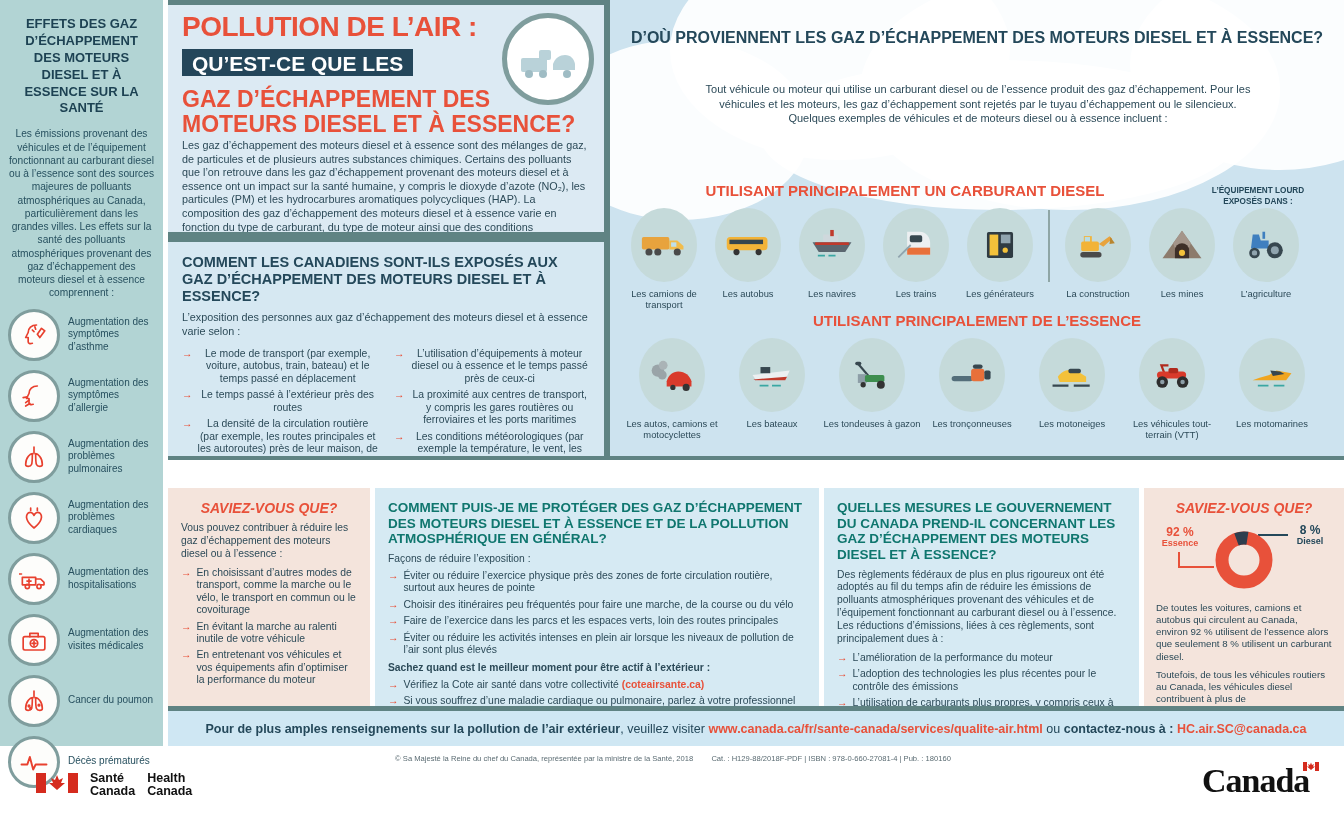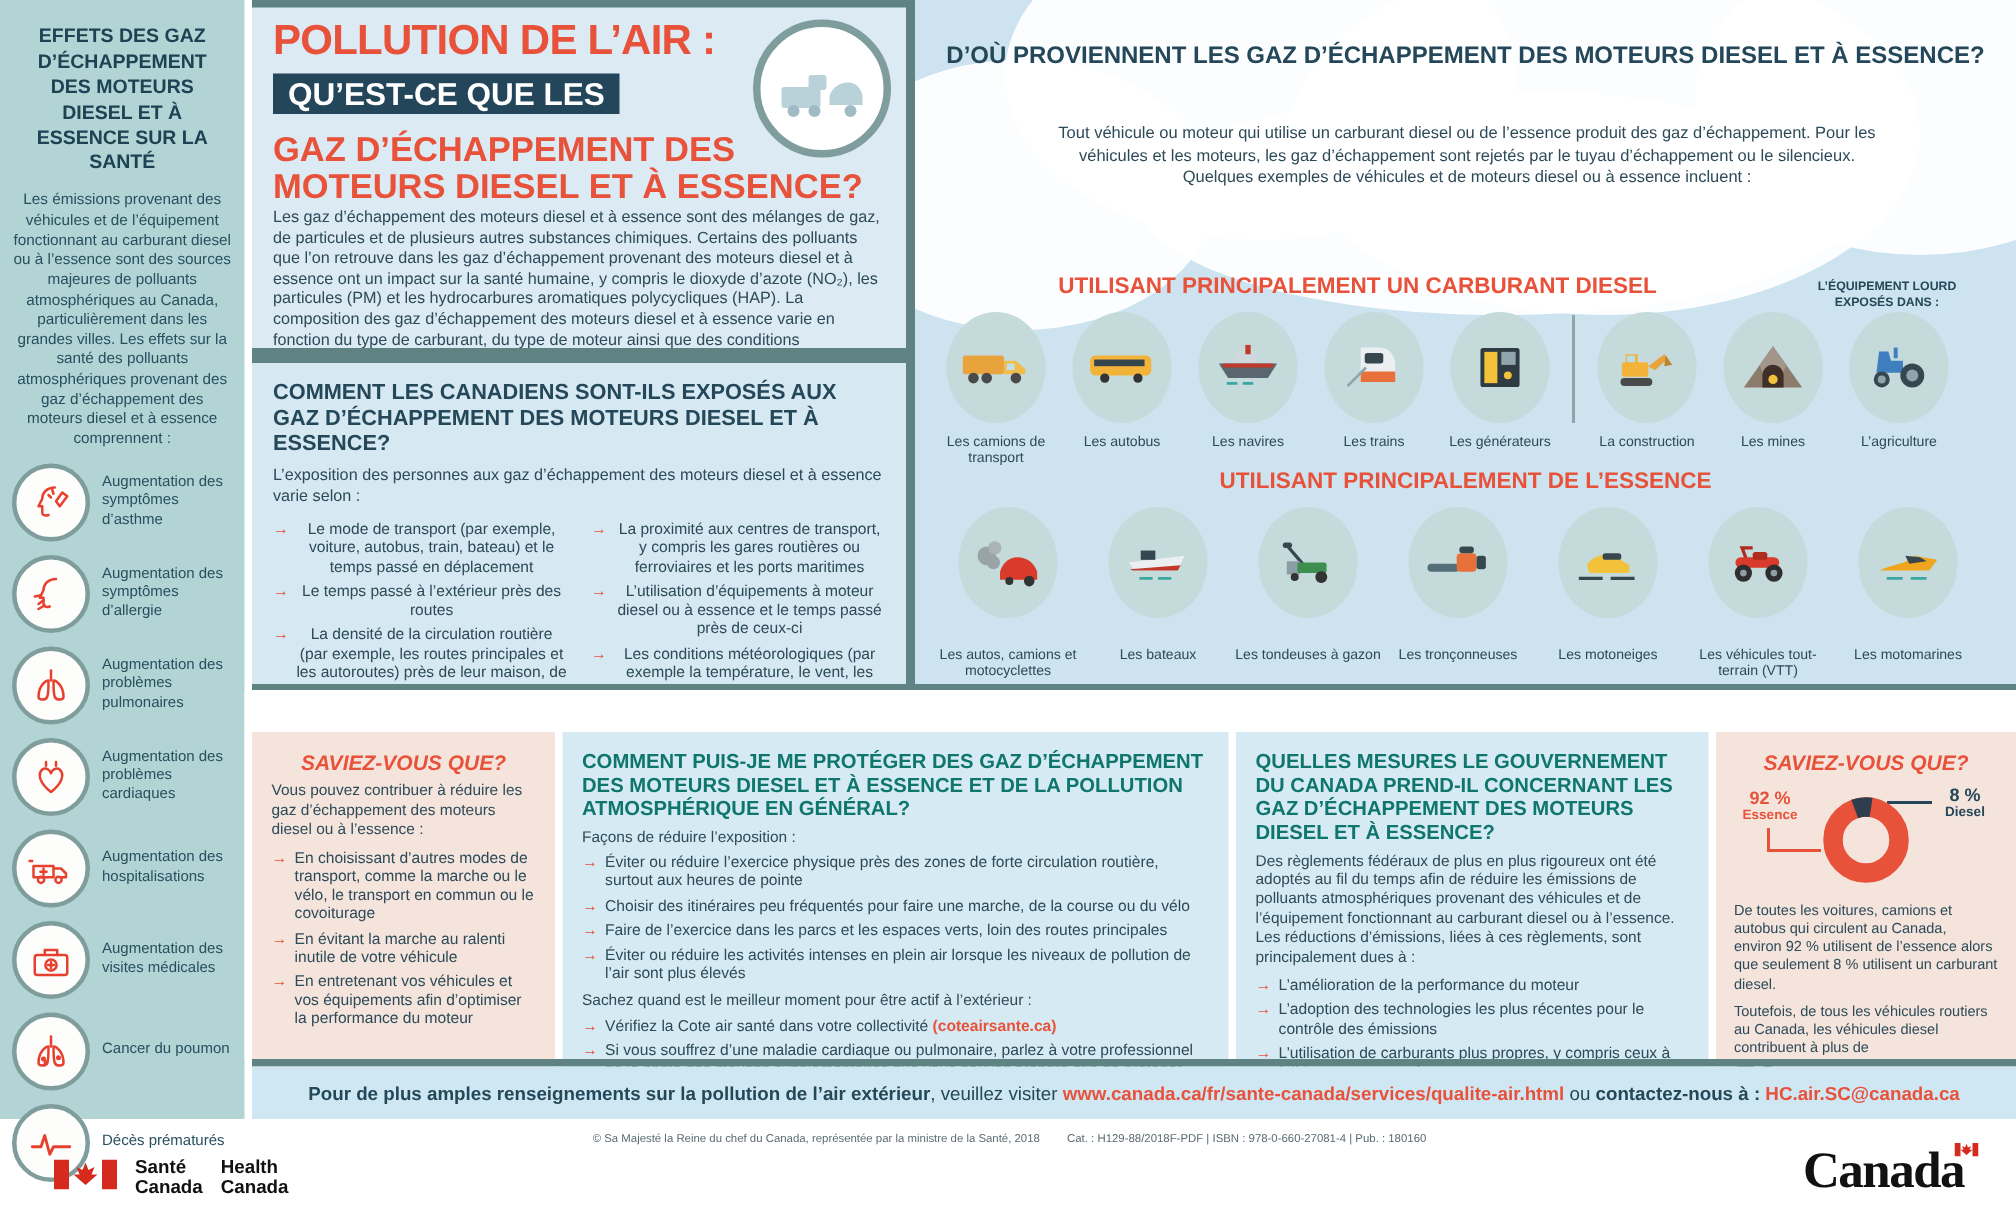--- a/index.html
+++ b/index.html
@@ -39,36 +39,36 @@
   
   #cloudbox h2{position:absolute;left:0;top:28px;width:734px;margin:0;text-align:center;
                font-size:16px;line-height:1.25;font-weight:bold;color:#24485a;z-index:2;}
   #cloudbox .body{position:absolute;left:88px;top:82px;width:560px;text-align:center;font-size:11px;line-height:1.32;z-index:2;}
   .row-title{position:absolute;z-index:2;font-size:15px;font-weight:bold;color:#e8513a;text-align:center;}
   #equip-note{position:absolute;left:582px;top:186px;width:132px;z-index:2;font-size:8.2px;font-weight:bold;
               text-align:center;line-height:1.3;color:#24485a;}
   .vrow{position:absolute;left:12px;width:710px;display:flex;align-items:flex-start;z-index:2;}
   .vitem{display:flex;flex-direction:column;align-items:center;}
   .vitem.d{width:84px;}
-  .vitem.e{width:100px;gap:12px;}
+  .vitem.e{width:100px;}
   .ell{width:66px;height:74px;border-radius:50%;background:#c5dada;display:flex;align-items:center;justify-content:center;}
   .vlabel{margin-top:6px;font-size:9.4px;line-height:1.2;text-align:center;color:#2c4a58;}
   .vdivider{width:2px;height:72px;background:#8fa6a6;margin:2px 6px 0;flex:0 0 auto;}
   
   #row2bg{left:163px;top:460px;width:1181px;height:246px;background:#fff;}
   .bbox{top:488px;height:246px;overflow:hidden;}
   #know-left{left:168px;width:202px;background:#f4e4dc;}
   #protect{left:375px;width:444px;background:#d6eaf3;}
   #gov{left:824px;width:315px;background:#d6eaf3;}
   #know-right{left:1144px;width:200px;background:#f4e4dc;}
   .bbox .pad{padding:12px 13px;}
   .know-title{margin:0 0 6px;text-align:center;font-size:14px;font-weight:bold;font-style:italic;color:#e8513a;}
   .bbox p{margin:0 0 6px;font-size:10.3px;line-height:1.25;}
   .bbox h2{margin:0 0 6px;font-size:13.5px;line-height:1.16;font-weight:bold;color:#0f766e;}
-  .bold-line{font-weight:normal;}
+  .bold-line{font-weight:bold;}
   a.link{color:#e8513a;font-weight:bold;text-decoration:none;}
   
   #donut-wrap{position:relative;height:74px;margin:2px 0 6px;}
   .dlabel{position:absolute;font-size:12px;font-weight:bold;line-height:1.1;}
   .dsub{font-size:9px;font-weight:bold;display:block;}
   #dlab-ess{left:0;top:4px;width:48px;text-align:center;color:#e8513a;}
   #dlab-die{right:2px;top:2px;width:40px;text-align:center;color:#24485a;}
   .dline{position:absolute;background:#e8513a;}
   .dline.dk{background:#24485a;}
   #big50-row{display:flex;align-items:flex-start;gap:6px;margin-top:2px;}
@@ -211,24 +211,24 @@
             </div>
           <div class="b">
               <span>Le temps passé à l’extérieur près des routes</span>
             </div>
           <div class="b">
               <span>La densité de la circulation routière (par exemple, les routes principales et les autoroutes) près de leur maison, de leur école et de leur lieu de travail</span>
             </div>
         </div>
         <div class="col">
           <div class="b">
-              <span>La proximité aux centres de transport, y compris les gares routières ou ferroviaires et les ports maritimes</span>
+              <span>L’utilisation d’équipements à moteur diesel ou à essence et le temps passé près de ceux-ci</span>
             </div>
           <div class="b">
-              <span>L’utilisation d’équipements à moteur diesel ou à essence et le temps passé près de ceux-ci</span>
+              <span>La proximité aux centres de transport, y compris les gares routières ou ferroviaires et les ports maritimes</span>
             </div>
           <div class="b">
               <span>Les conditions météorologiques (par exemple la température, le vent, les précipitations)</span>
             </div>
         </div>
       </div>
     </div>
   </div>
 
   <div class="abs" id="cloudbox">

